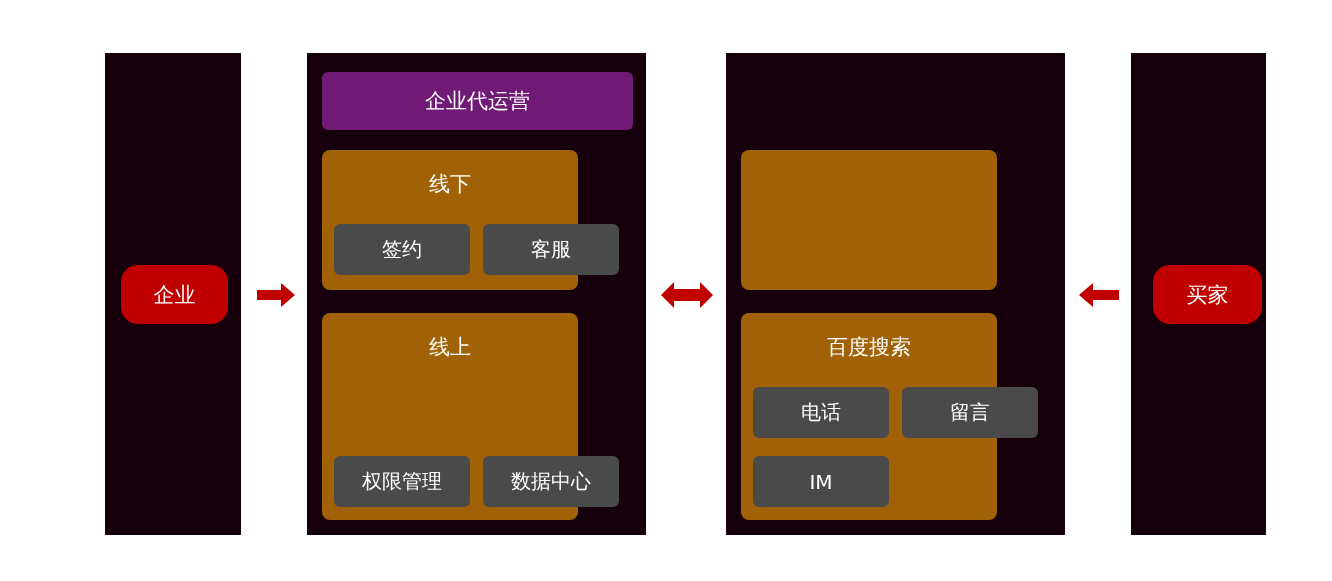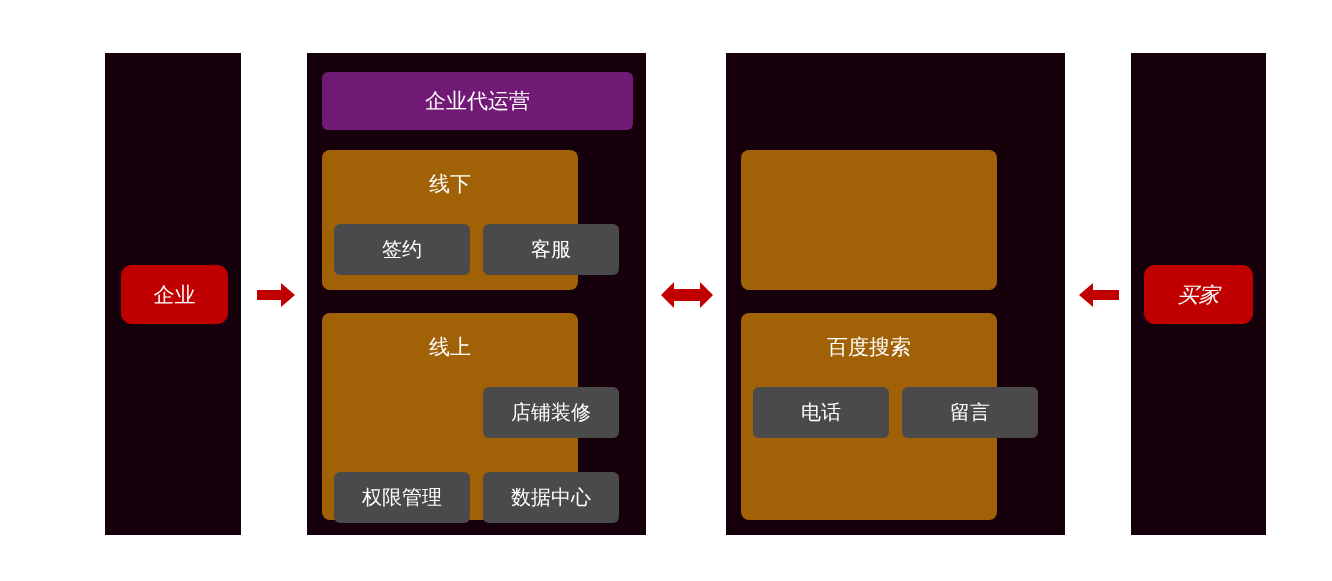--- a/index.html
+++ b/index.html
@@ -11,24 +11,24 @@
       position: absolute; top: 53px; height: 482px;
       background: #15000b;
     }
     .col-left { left: 105px; width: 136px; }
     .col-right { left: 1131px; width: 135px; }
     .col-mid1 { left: 307px; width: 339px; }
     .col-mid2 { left: 726px; width: 339px; }
 
     .actor-btn {
       position: absolute; top: 212px; left: 16px; width: 107px; height: 59px;
-      background: #c00000; border-radius: 11px; color: #ffffff;
+      background: #c00000; border-radius: 17px; color: #ffffff;
       font-size: 21px; display: flex; align-items: center; justify-content: center;
     }
-    .col-right .actor-btn { left: 13px; width: 109px; font-style: italic; }
+    .col-right .actor-btn { left: 22px; width: 109px; }
 
     .header-bar {
       position: absolute; top: 19px; left: 15px; width: 311px; height: 58px;
       background: #701a75; border-radius: 6px; color: #ffffff;
       font-size: 21px; display: flex; align-items: center; justify-content: center;
     }
     .card {
       position: absolute; left: 15px; width: 256px;
       background: #a16207; border-radius: 8px;
     }
@@ -39,21 +39,21 @@
       color: #ffffff; font-size: 21px;
     }
     .chip {
       position: absolute; width: 136px; height: 51px;
       background: #4a4a4a; border-radius: 6px; color: #ffffff;
       font-size: 20px; display: flex; align-items: center; justify-content: center;
     }
     .chip.c1 { left: 12px; }
     .chip.c2 { left: 161px; }
     .chip.r1 { top: 74px; }
-    .chip.r2 { top: 143px; margin-top: 16px; }
+    .chip.r2 { top: 143px; }
 
     .arrow { position: absolute; }
   </style>
 </head>
 <body>
 
 <div class="col col-left">
   <div class="actor-btn">企业</div>
 </div>
 
@@ -65,39 +65,39 @@
   <div class="header-bar">企业代运营</div>
 
   <div class="card card-top">
     <div class="card-title">线下</div>
     <div class="chip c1 r1">签约</div>
     <div class="chip c2 r1">客服</div>
   </div>
 
   <div class="card card-bot">
     <div class="card-title">线上</div>
-    <div class="chip c2 r1">店铺装修</div>
     <div class="chip c1 r2">权限管理</div>
     <div class="chip c2 r2">数据中心</div>
   </div>
 </div>
 
 <svg class="arrow" style="left:661px; top:282px;" width="52" height="26" viewBox="0 0 52 26">
   <path d="M0 13 L13 0 V7 H39 V0 L52 13 L39 26 V19 H13 V26 Z" fill="#c00000"></path>
 </svg>
 
 <div class="col col-mid2">
 
   <div class="card card-top">
   </div>
 
   <div class="card card-bot">
     <div class="card-title">百度搜索</div>
     <div class="chip c1 r1">电话</div>
     <div class="chip c2 r1">留言</div>
+    <div class="chip c1 r2">IM</div>
   </div>
 </div>
 
 <svg class="arrow" style="left:1079px; top:283px;" width="40" height="24" viewBox="0 0 40 24">
   <path d="M40 7 H14 V0 L0 12 L14 24 V17 H40 Z" fill="#c00000"></path>
 </svg>
 
 <div class="col col-right">
   <div class="actor-btn">买家</div>
 </div>

